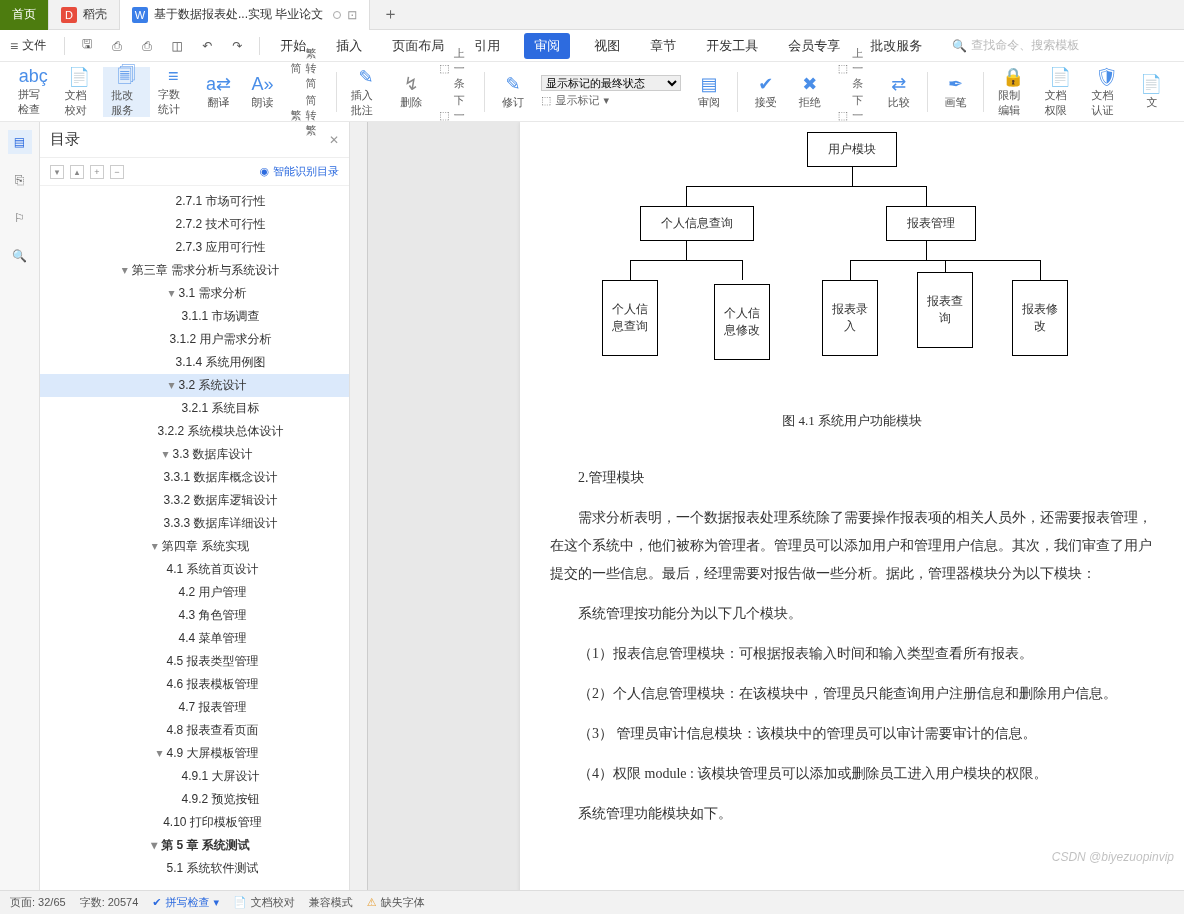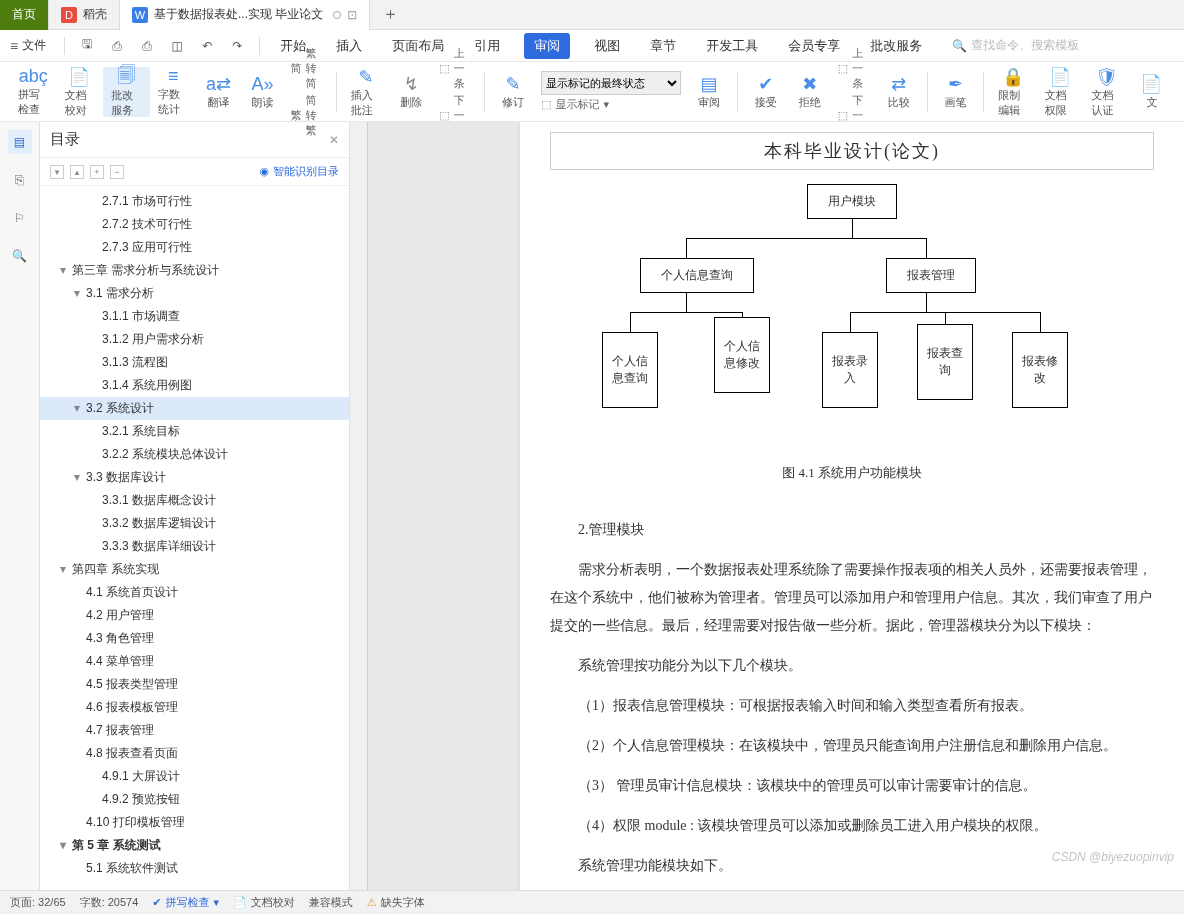--- a/index.html
+++ b/index.html
@@ -23,34 +23,34 @@
 .menu-item.active { background: #2d6bdf; color: #fff; border-radius: 3px; padding: 4px 10px; }
 .search-box { margin-left: 18px; font-size: 12px; color: #bbb; display:flex; align-items:center; gap:4px;}
 .toolbar { height: 60px; display: flex; align-items: center; padding: 0 10px; border-bottom: 1px solid #e8e8e8; background:#fff; }
 .tbtn { display: flex; flex-direction: column; align-items: center; justify-content: center; padding: 4px 8px; font-size: 11px; color: #555; cursor:pointer; min-width:44px; height:50px; }
 .tbtn.sel { background:#e3eefb; }
 .tbtn-icon { font-size: 18px; height: 22px; display:flex; align-items:center; color:#4a8ee8;}
 .tbtn.gray .tbtn-icon { color:#888; }
 .tdivider { width:1px; height:40px; background:#e0e0e0; margin:0 6px; }
 .tmini { display:flex; flex-direction:column; gap:2px; font-size:11px; color:#666; padding:0 6px;}
 .tmini-row { display:flex; align-items:center; gap:4px; cursor:pointer;}
-select { font-size:11px; height:24px; border:1px solid #ccc; }
+select { font-size:11px; height:16px; border:1px solid #ccc; }
 .body { flex: 1; display: flex; overflow: hidden; }
 .leftrail { width: 40px; background: #f7f7f7; border-right: 1px solid #e0e0e0; display: flex; flex-direction: column; align-items: center; padding-top: 8px; gap: 14px; }
 .leftrail-btn { width: 24px; height: 24px; display:flex; align-items:center; justify-content:center; color:#666; cursor:pointer; }
 .leftrail-btn.active { background:#e3eefb; color:#2d6bdf; }
 .toc-panel { width: 310px; border-right: 1px solid #e0e0e0; display: flex; flex-direction: column; }
 .toc-header { height: 36px; display: flex; align-items: center; padding: 0 10px; justify-content: space-between; border-bottom: 1px solid #eee; }
 .toc-title { font-size: 15px; font-weight: 500; }
 .toc-close { color:#999; cursor:pointer; }
 .toc-ctrls { height: 28px; display: flex; align-items: center; padding: 0 10px; justify-content: space-between; font-size: 11px; border-bottom:1px solid #f0f0f0;}
 .toc-ctrls-left { display:flex; gap:6px; color:#888;}
 .toc-ctrls-left span { cursor:pointer; border:1px solid #ccc; width:14px; height:14px; display:flex; align-items:center; justify-content:center; font-size:9px;}
 .toc-ctrls-right { color:#2d6bdf; cursor:pointer; display:flex; align-items:center; gap:4px;}
-.toc-list { flex: 1; overflow-y: auto; padding: 4px 0; font-size: 12px; }
+.toc-list { flex: 1; overflow-y: auto; padding: 4px 0; font-size: 12px; text-align: center; }
 .toc-item { padding: 3px 10px; cursor: pointer; white-space: nowrap; color:#333;}
 .toc-item.sel { background:#dbe9fb; }
 .toc-caret { display:inline-block; width:10px; color:#888; margin-right:2px;}
 .canvas { flex: 1; background: #e8e8e8; overflow: auto; display: flex; justify-content: flex-start; padding-left: 170px; position:relative;}
 .ruler-v { position:absolute; left:0; top:0; width:18px; height:100%; background:#f0f0f0; border-right:1px solid #ccc;}
 .page { width: 700px; background: #fff; min-height: 780px; margin-top: 0; padding: 10px 30px 60px 30px; box-shadow: 0 0 4px rgba(0,0,0,0.1); }
 .page-title-bar { text-align:center; font-size:18px; font-family:"SimSun",serif; padding:6px 0; border:1px double #ccc; margin-bottom:14px; letter-spacing:2px; color:#333;}
 .diagram { display:flex; flex-direction:column; align-items:center; font-size:12px; font-family:"SimSun",serif;}
 .dbox { border:1px solid #000; padding:8px 20px; background:#fff; text-align:center;}
 .dbox.sm { padding:20px 8px; width:56px; }
@@ -242,50 +242,49 @@
         </div>
     </div>
     <div class="toc-list" id="toc-list">
         <div class="toc-item" style="padding-left: 50px;"><span class="toc-caret"></span><span>2.7.1 市场可行性</span></div>
         <div class="toc-item" style="padding-left: 50px;"><span class="toc-caret"></span><span>2.7.2 技术可行性</span></div>
         <div class="toc-item" style="padding-left: 50px;"><span class="toc-caret"></span><span>2.7.3 应用可行性</span></div>
         <div class="toc-item" style="padding-left: 20px;"><span class="toc-caret">▾</span><span>第三章  需求分析与系统设计</span></div>
         <div class="toc-item" style="padding-left: 34px;"><span class="toc-caret">▾</span><span>3.1 需求分析</span></div>
         <div class="toc-item" style="padding-left: 50px;"><span class="toc-caret"></span><span>3.1.1 市场调查</span></div>
         <div class="toc-item" style="padding-left: 50px;"><span class="toc-caret"></span><span>3.1.2 用户需求分析</span></div>
-        <div class="toc-item" style="padding-left: 50px;"><span class="toc-caret"></span><span>3.1.3 流程图</span></div>
         <div class="toc-item" style="padding-left: 50px;"><span class="toc-caret"></span><span>3.1.4 系统用例图</span></div>
         <div class="toc-item sel" style="padding-left: 34px;"><span class="toc-caret">▾</span><span>3.2 系统设计</span></div>
         <div class="toc-item" style="padding-left: 50px;"><span class="toc-caret"></span><span>3.2.1 系统目标</span></div>
         <div class="toc-item" style="padding-left: 50px;"><span class="toc-caret"></span><span>3.2.2 系统模块总体设计</span></div>
         <div class="toc-item" style="padding-left: 34px;"><span class="toc-caret">▾</span><span>3.3 数据库设计</span></div>
         <div class="toc-item" style="padding-left: 50px;"><span class="toc-caret"></span><span>3.3.1 数据库概念设计</span></div>
         <div class="toc-item" style="padding-left: 50px;"><span class="toc-caret"></span><span>3.3.2 数据库逻辑设计</span></div>
         <div class="toc-item" style="padding-left: 50px;"><span class="toc-caret"></span><span>3.3.3 数据库详细设计</span></div>
         <div class="toc-item" style="padding-left: 20px;"><span class="toc-caret">▾</span><span>第四章  系统实现</span></div>
         <div class="toc-item" style="padding-left: 34px;"><span class="toc-caret"></span><span>4.1 系统首页设计</span></div>
         <div class="toc-item" style="padding-left: 34px;"><span class="toc-caret"></span><span>4.2 用户管理</span></div>
         <div class="toc-item" style="padding-left: 34px;"><span class="toc-caret"></span><span>4.3 角色管理</span></div>
         <div class="toc-item" style="padding-left: 34px;"><span class="toc-caret"></span><span>4.4 菜单管理</span></div>
         <div class="toc-item" style="padding-left: 34px;"><span class="toc-caret"></span><span>4.5 报表类型管理</span></div>
         <div class="toc-item" style="padding-left: 34px;"><span class="toc-caret"></span><span>4.6 报表模板管理</span></div>
         <div class="toc-item" style="padding-left: 34px;"><span class="toc-caret"></span><span>4.7 报表管理</span></div>
         <div class="toc-item" style="padding-left: 34px;"><span class="toc-caret"></span><span>4.8 报表查看页面</span></div>
+        <div class="toc-item" style="padding-left: 34px;"><span class="toc-caret">▾</span><span>4.9 大屏模板管理</span></div>
         <div class="toc-item" style="padding-left: 50px;"><span class="toc-caret"></span><span>4.9.1 大屏设计</span></div>
         <div class="toc-item" style="padding-left: 50px;"><span class="toc-caret"></span><span>4.9.2 预览按钮</span></div>
         <div class="toc-item" style="padding-left: 34px;"><span class="toc-caret"></span><span>4.10 打印模板管理</span></div>
         <div class="toc-item" style="padding-left: 20px; font-weight: bold;"><span class="toc-caret">▾</span><span>第 5 章  系统测试</span></div>
         <div class="toc-item" style="padding-left: 34px;"><span class="toc-caret"></span><span>5.1 系统软件测试</span></div>
       </div>
   </div>
 
   <div class="canvas">
     <div class="ruler-v"></div>
     <div class="page">
-      <div class="page-title-bar">本科毕业设计(论文)</div>
       <div class="diagram" style="position:relative; height:320px;">
 
         <div class="dbox" style="position:absolute; top:0; left:50%; transform:translateX(-50%);">用户模块</div>
         <div class="line-v" style="top:34px; left:50%; height:20px;"></div>
         <div class="line-h" style="top:54px; left:136px; width:240px;"></div>
         <div class="line-v" style="top:54px; left:136px; height:20px;"></div>
         <div class="line-v" style="top:54px; left:376px; height:20px;"></div>
 
         <div class="dbox" style="position:absolute; top:74px; left:90px;">个人信息查询</div>
         <div class="dbox" style="position:absolute; top:74px; left:336px;">报表管理</div>
@@ -295,21 +294,21 @@
         <div class="line-v" style="top:128px; left:80px; height:20px;"></div>
         <div class="line-v" style="top:128px; left:192px; height:20px;"></div>
 
         <div class="line-v" style="top:108px; left:376px; height:20px;"></div>
         <div class="line-h" style="top:128px; left:300px; width:190px;"></div>
         <div class="line-v" style="top:128px; left:300px; height:20px;"></div>
         <div class="line-v" style="top:128px; left:395px; height:20px;"></div>
         <div class="line-v" style="top:128px; left:490px; height:20px;"></div>
 
         <div class="dbox sm" style="position:absolute; top:148px; left:52px;">个人信息查询</div>
-        <div class="dbox sm" style="position:absolute; top:133px; left:164px;">个人信息修改</div>
+        <div class="dbox sm" style="position:absolute; top:152px; left:164px;">个人信息修改</div>
         <div class="dbox sm" style="position:absolute; top:148px; left:272px;">报表录入</div>
         <div class="dbox sm" style="position:absolute; top:140px; left:367px;">报表查询</div>
         <div class="dbox sm" style="position:absolute; top:148px; left:462px;">报表修改</div>
         <div class="diagram-caption" style="position:absolute; top:264px; left:0; right:0;">图 4.1  系统用户功能模块</div>
       </div>
       <div class="content-text">2.管理模块</div>
       <div class="content-text">需求分析表明，一个数据报表处理系统除了需要操作报表项的相关人员外，还需要报表管理，在这个系统中，他们被称为管理者。管理员可以添加用户和管理用户信息。其次，我们审查了用户提交的一些信息。最后，经理需要对报告做一些分析。据此，管理器模块分为以下模块：</div>
       <div class="content-text">系统管理按功能分为以下几个模块。</div>
       <div class="content-text">（1）报表信息管理模块：可根据报表输入时间和输入类型查看所有报表。</div>
       <div class="content-text">（2）个人信息管理模块：在该模块中，管理员只能查询用户注册信息和删除用户信息。</div>

